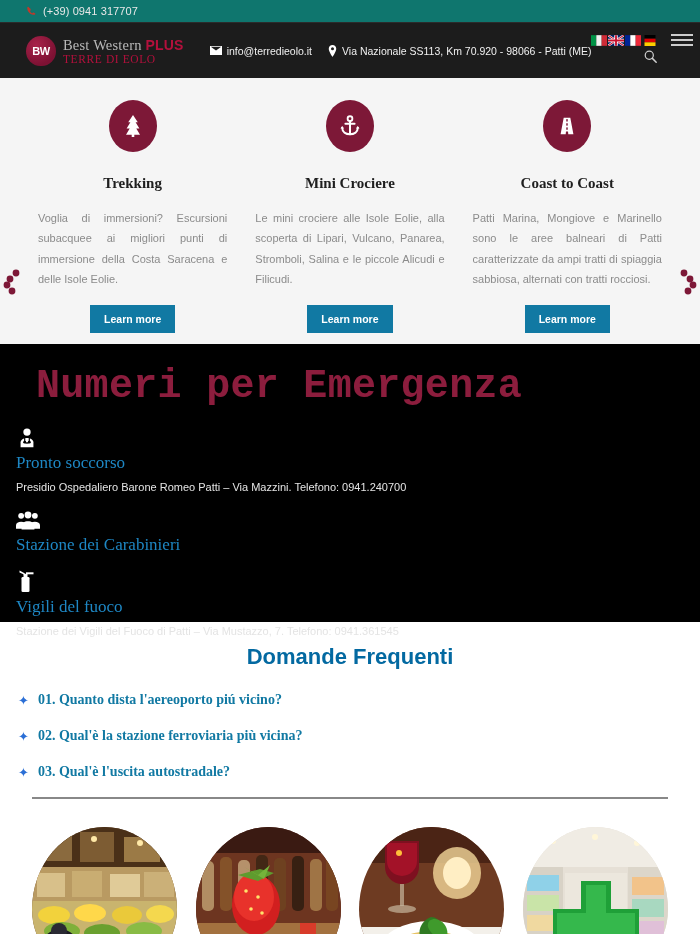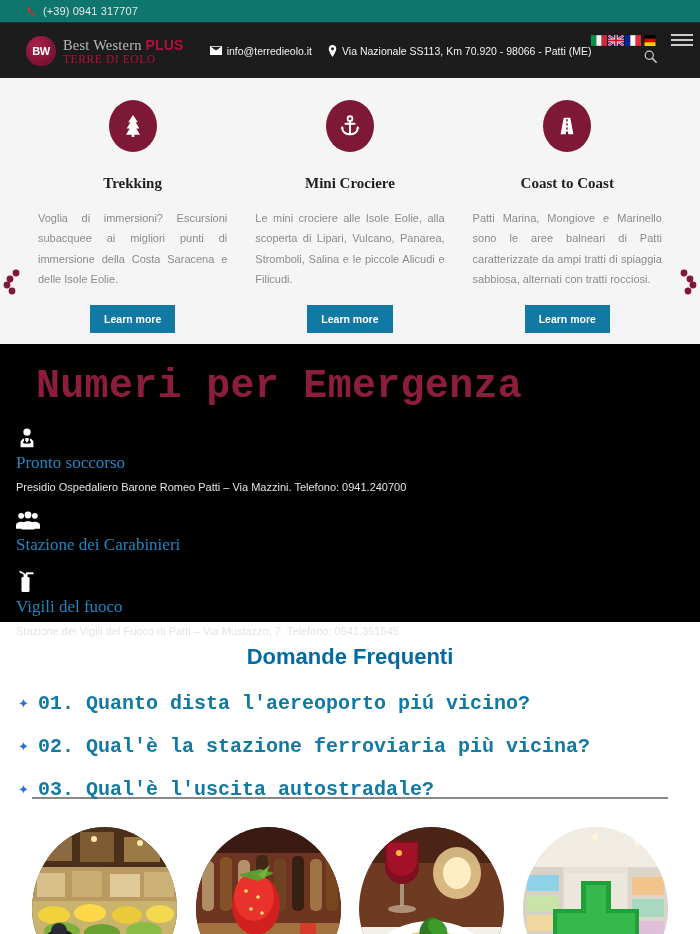--- a/index.html
+++ b/index.html
@@ -137,23 +137,23 @@
     font-family: "Liberation Sans", sans-serif;
   }
   .faq-item {
     display: flex; align-items: center; gap: 9px;
     padding: 0 18px;
     margin-bottom: 20px;
     cursor: pointer;
   }
   .faq-plus { color: #2b6fd6; font-size: 13px; line-height: 1; }
   .faq-q {
-    font-family: Liberation Mono, monospace;
+    font-family: Liberation Serif, serif;
     font-weight: bold;
-    font-size: 20px;
+    font-size: 14px;
     color: #1179a3;
   }
 
   
   .gallery-wrap { padding: 0 32px; }
   .divider { height: 2px; background: #888888; margin-bottom: 28px; }
   .gallery { display: flex; justify-content: space-between; gap: 14px; }
   .gal-item {
     width: 145px; height: 150px;
     border-radius: 50% 50% 46% 46% / 55% 55% 45% 45%;

